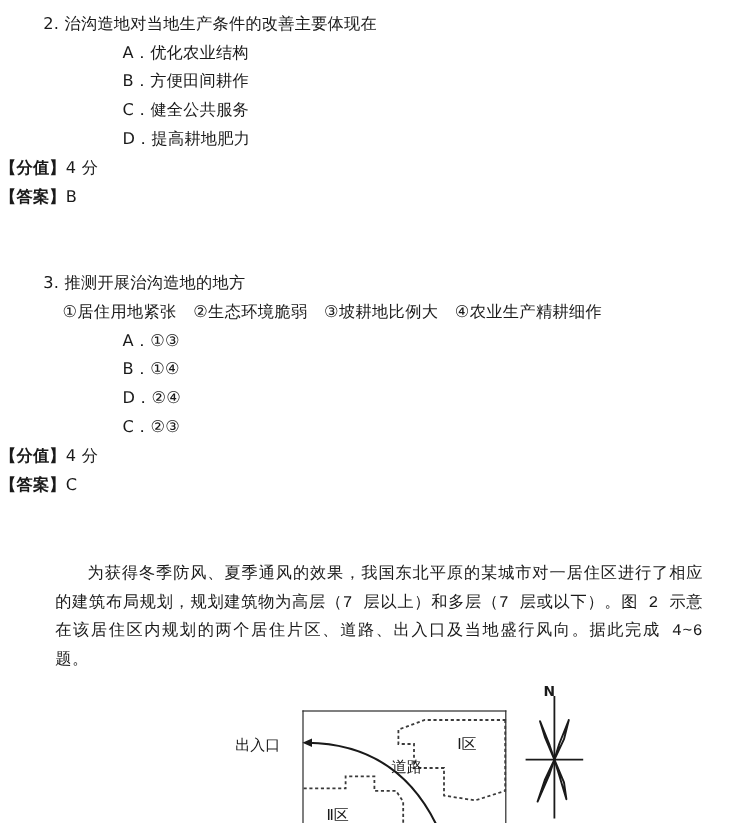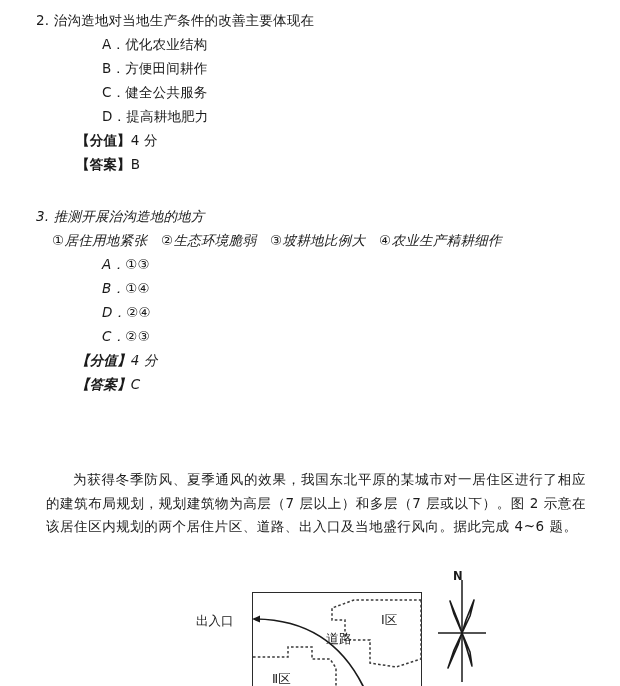--- a/index.html
+++ b/index.html
@@ -39,37 +39,37 @@
     text-indent: -22px;
   }
   .q-opt {
     padding-left: 102px;
   }
   .q-items {
     padding-left: 52px;
     letter-spacing: 0.3px;
   }
   .q-meta {
-    padding-left: 76px;
   }
   .meta-label {
     font-weight: bold;
   }
 
   
   .para {
     position: absolute;
     left: 46px;
     top: 468px;
     width: 540px;
     font-size: 13.5px;
     line-height: 23.5px;
     text-align: justify;
     text-indent: 2em;
     letter-spacing: 0.55px;
+    font-family: Liberation Mono, monospace;
   }
 
   
   .figure {
     position: absolute;
     left: 0;
     top: 586px;
     width: 620px;
     height: 100px;
   }
@@ -139,21 +139,21 @@
     <div class="line q-opt">C．健全公共服务</div>
     <div class="line q-opt">D．提高耕地肥力</div>
     <div class="line q-meta">
       <span class="meta-label">【分值】</span><span>4 分</span>
     </div>
     <div class="line q-meta">
       <span class="meta-label">【答案】</span><span>B</span>
     </div>
   </div>
 
-  <div class="qblock" style="top:204px;font-style:italic;">
+  <div class="qblock" style="top:224px;">
     <div class="line q-stem">
       <span>3.</span>
       <span>推测开展治沟造地的地方</span>
     </div>
     <div class="line q-items">①居住用地紧张　②生态环境脆弱　③坡耕地比例大　④农业生产精耕细作</div>
     <div class="line q-opt">A．①③</div>
     <div class="line q-opt">B．①④</div>
     <div class="line q-opt">D．②④</div>
     <div class="line q-opt">C．②③</div>
     <div class="line q-meta">

